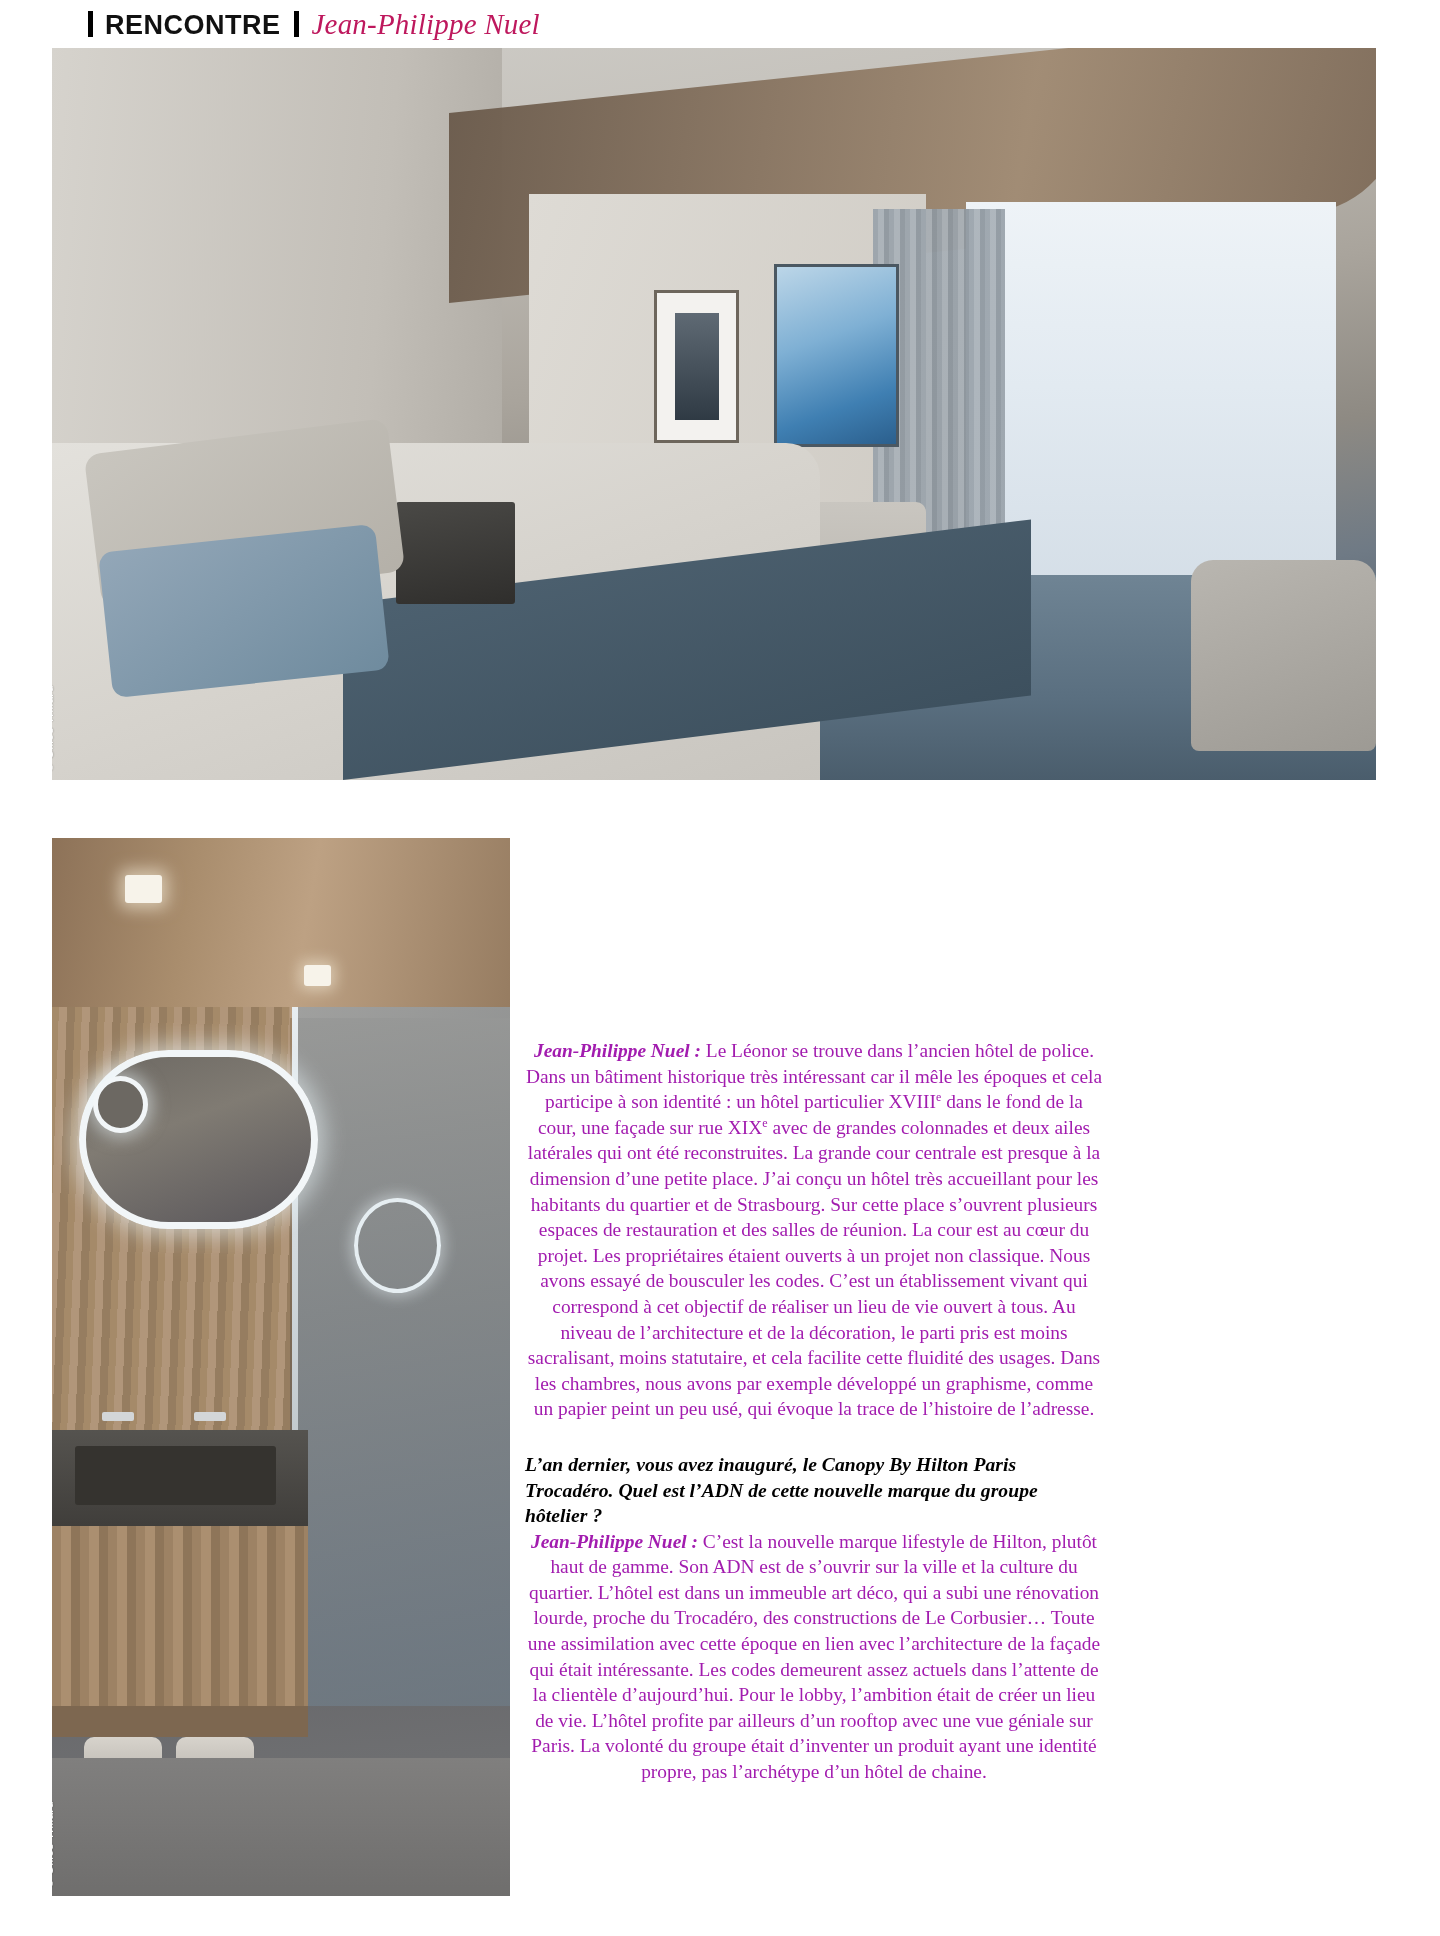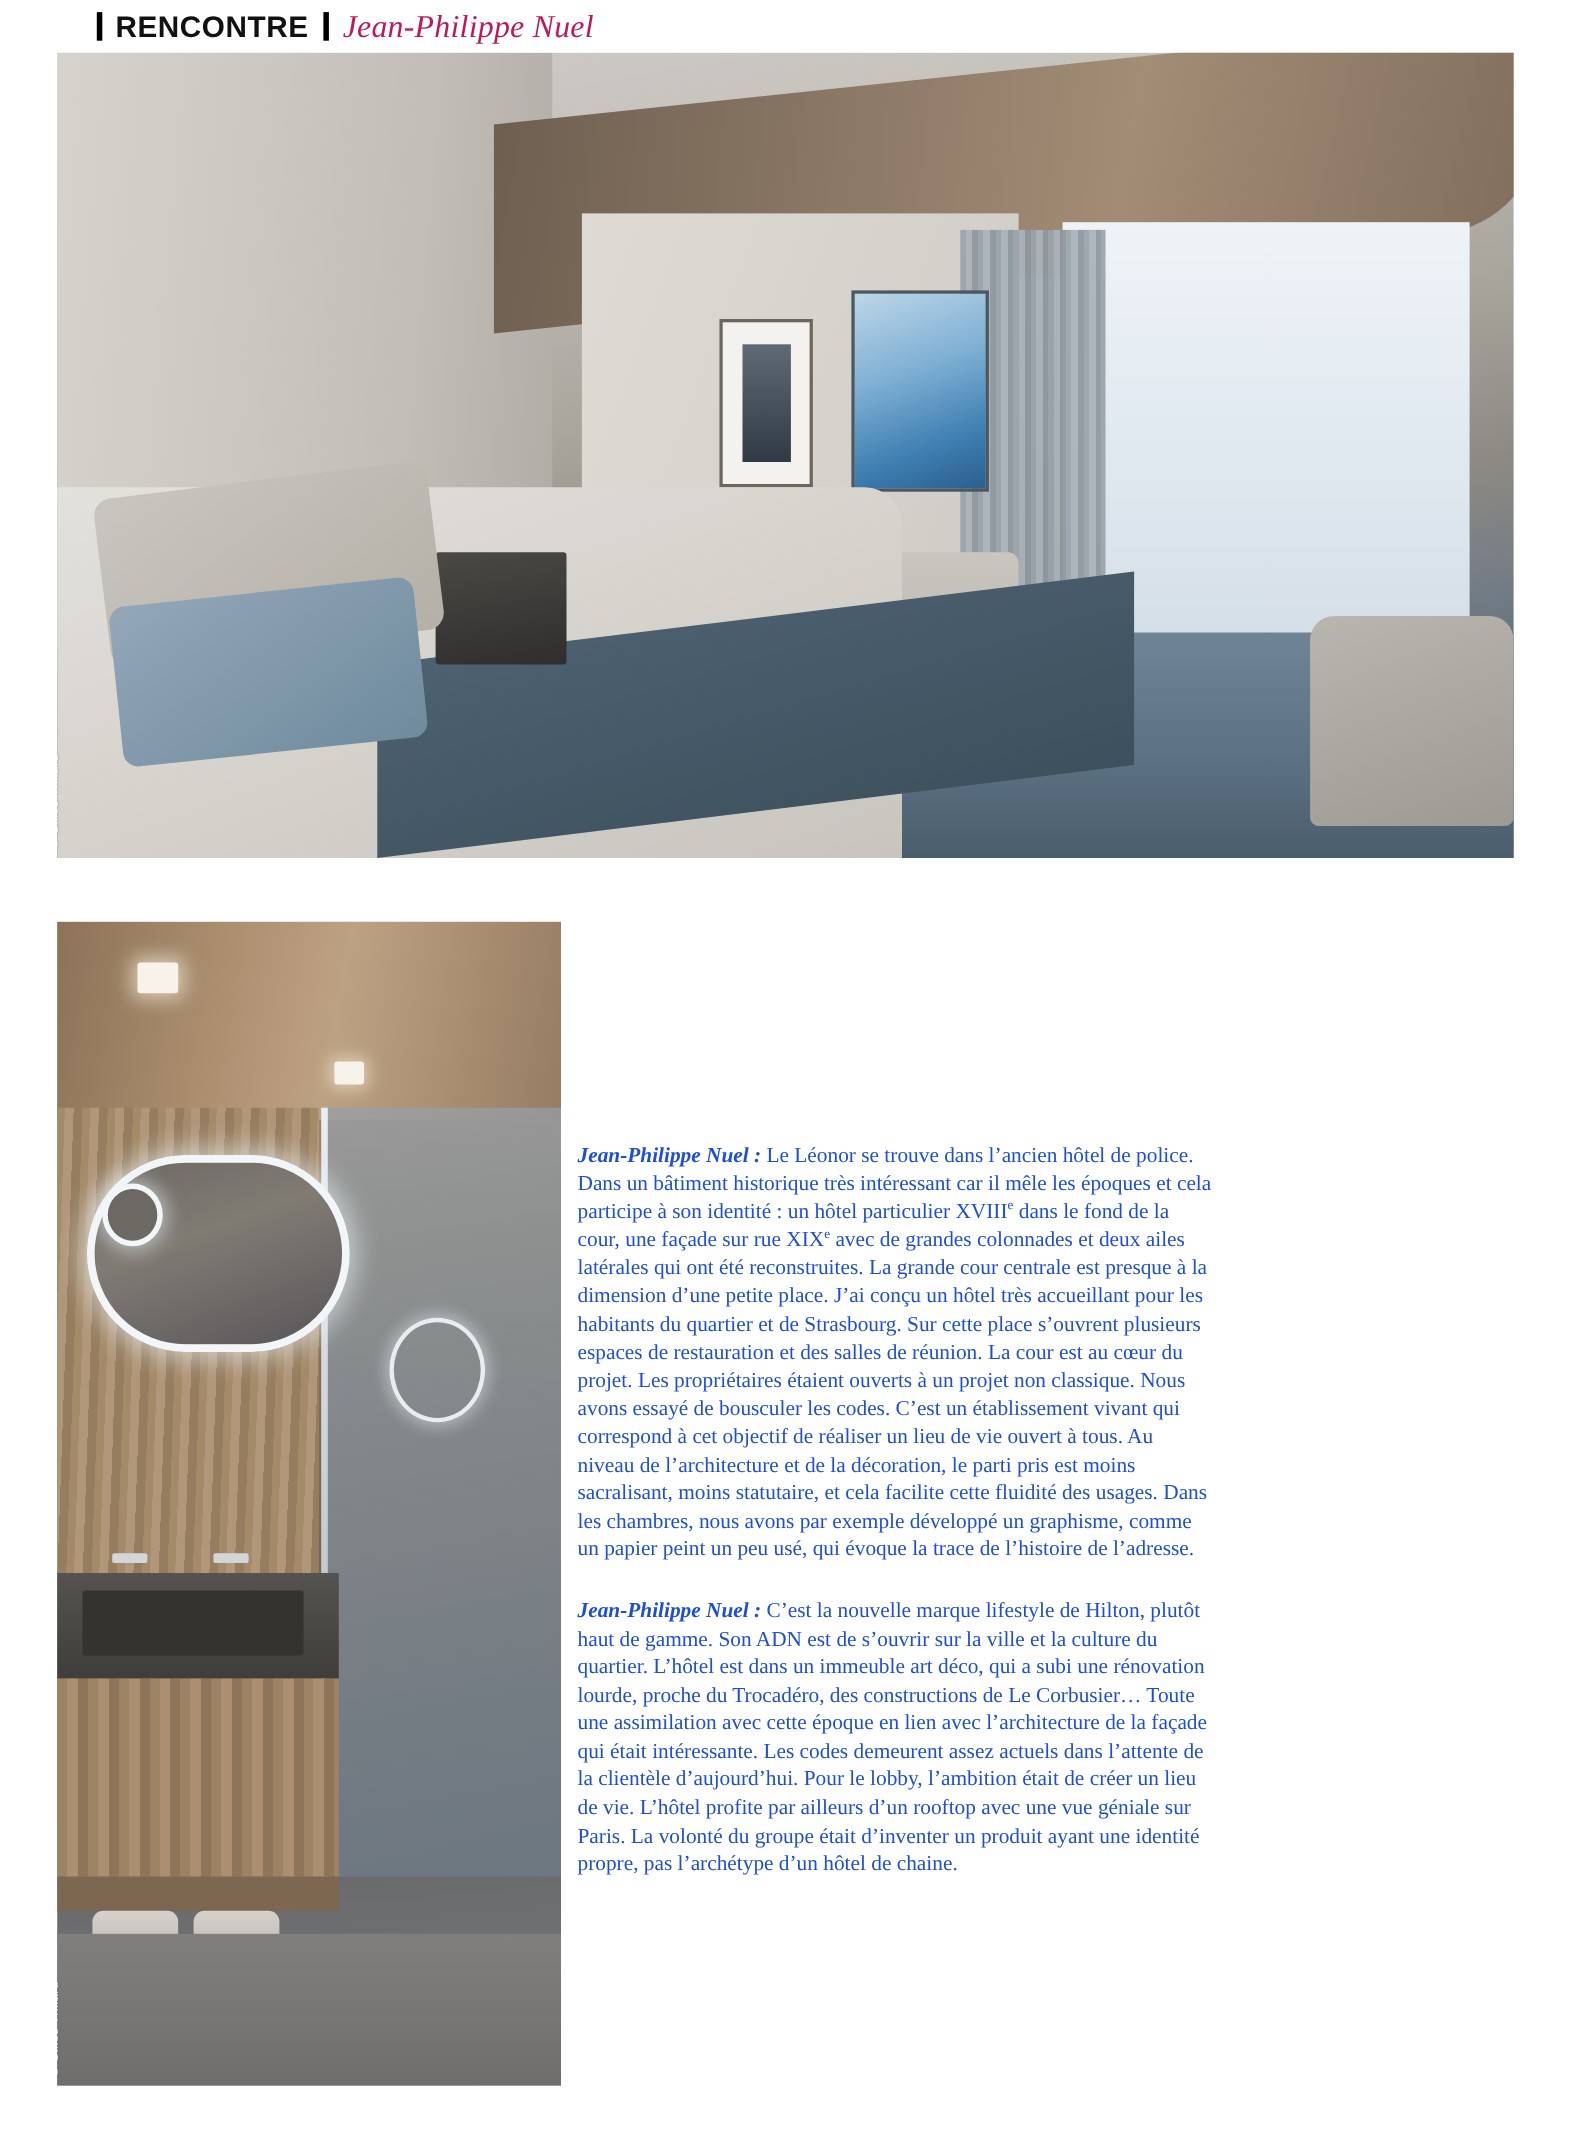--- a/index.html
+++ b/index.html
@@ -280,23 +280,23 @@
     line-height: 25.6px;
     color: #000000;
     margin: 0;
     letter-spacing: 0.05px;
   }
 
   .answer {
     font-family: "Liberation Serif", serif;
     font-size: 19.4px;
     line-height: 25.6px;
-    color: #1d4ed8;
+    color: #a21caf;
     margin: 0;
-    text-align: left;
+    text-align: center;
   }
 
   .speaker {
     font-weight: bold;
     font-style: italic;
   }
 
   .block-gap { height: 30px; }
 
   sup { font-size: 0.62em; vertical-align: super; line-height: 0; }
@@ -355,16 +355,17 @@
   <div class="photo-credit">© Gilles Trillard</div>
 </div>
 
 <div class="text-column">
 
 
   <p class="answer"><span class="speaker">Jean-Philippe Nuel :</span> <span>Le Léonor se trouve dans l’ancien hôtel de police. Dans un bâtiment historique très intéressant car il mêle les époques et cela participe à son identité : un hôtel particulier XVIII</span><sup>e</sup><span> dans le fond de la cour, une façade sur rue XIX</span><sup>e</sup><span> avec de grandes colonnades et deux ailes latérales qui ont été reconstruites. La grande cour centrale est presque à la dimension d’une petite place. J’ai conçu un hôtel très accueillant pour les habitants du quartier et de Strasbourg. Sur cette place s’ouvrent plusieurs espaces de restauration et des salles de réunion. La cour est au cœur du projet. Les propriétaires étaient ouverts à un projet non classique. Nous avons essayé de bousculer les codes. C’est un établissement vivant qui correspond à cet objectif de réaliser un lieu de vie ouvert à tous. Au niveau de l’architecture et de la décoration, le parti pris est moins sacralisant, moins statutaire, et cela facilite cette fluidité des usages. Dans les chambres, nous avons par exemple développé un graphisme, comme un papier peint un peu usé, qui évoque la trace de l’histoire de l’adresse.</span></p>
 
   <div class="block-gap"></div>
 
+  <p class="q-heading">L’an dernier, vous avez inauguré, le Canopy By Hilton Paris Trocadéro. Quel est l’ADN de cette nouvelle marque du groupe hôtelier ?</p>
 
   <p class="answer"><span class="speaker">Jean-Philippe Nuel :</span> <span>C’est la nouvelle marque lifestyle de Hilton, plutôt haut de gamme. Son ADN est de s’ouvrir sur la ville et la culture du quartier. L’hôtel est dans un immeuble art déco, qui a subi une rénovation lourde, proche du Trocadéro, des constructions de Le Corbusier… Toute une assimilation avec cette époque en lien avec l’architecture de la façade qui était intéressante. Les codes demeurent assez actuels dans l’attente de la clientèle d’aujourd’hui. Pour le lobby, l’ambition était de créer un lieu de vie. L’hôtel profite par ailleurs d’un rooftop avec une vue géniale sur Paris. La volonté du groupe était d’inventer un produit ayant une identité propre, pas l’archétype d’un hôtel de chaine.</span></p>
 
 </div>
 
 </body></html>

